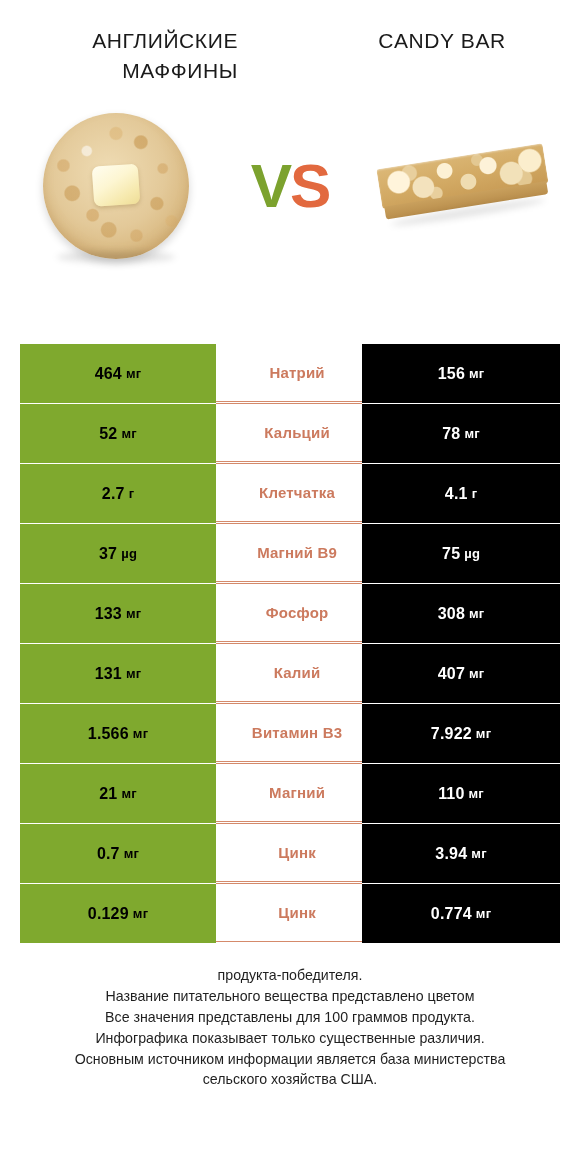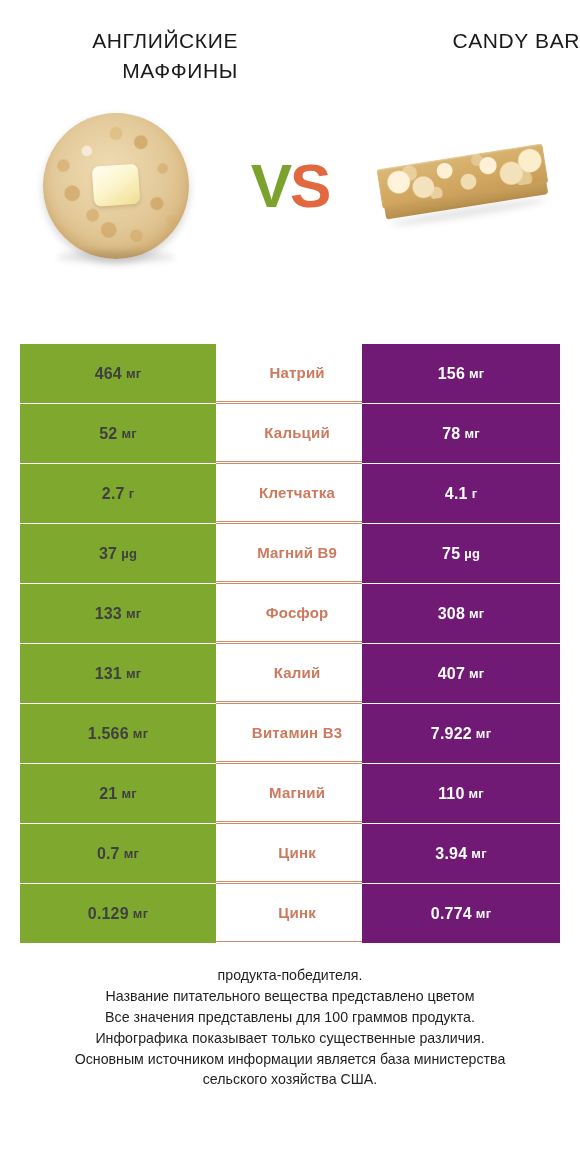--- a/index.html
+++ b/index.html
@@ -20,21 +20,21 @@
   .titles {
     display: flex;
     width: 580px;
     padding-top: 26px;
   }
   .title-block {
     flex: 1;
     text-align: center;
   }
   .title-block.left { padding-right: 18px; text-align: right; }
-  .title-block.right { padding-left: 10px; text-align: right; }
+  .title-block.right { padding-left: 10px; }
 
   .product-title {
     font-size: 21px;
     font-weight: 300;
     letter-spacing: 0.6px;
     color: #1a1a1a;
     line-height: 1.42;
     text-transform: uppercase;
     font-family: "Liberation Sans", sans-serif;
   }
@@ -176,25 +176,25 @@
   }
   .cell {
     display: flex;
     align-items: center;
     justify-content: center;
     height: 59px;
   }
   .cell-left {
     width: 214px;
     background: #7FA92E;
-    color: #404040;
+    color: #000000;
   }
   .cell-right {
     width: 216px;
-    background: #701a75;
+    background: #000000;
     color: #ffffff;
   }
   .cell-mid {
     width: 158px;
     background: #ffffff;
     border-top: 1px solid #D58A6B;
     border-bottom: 1px solid #D58A6B;
     margin-top: -1px;
     padding-left: 16px;
   }

